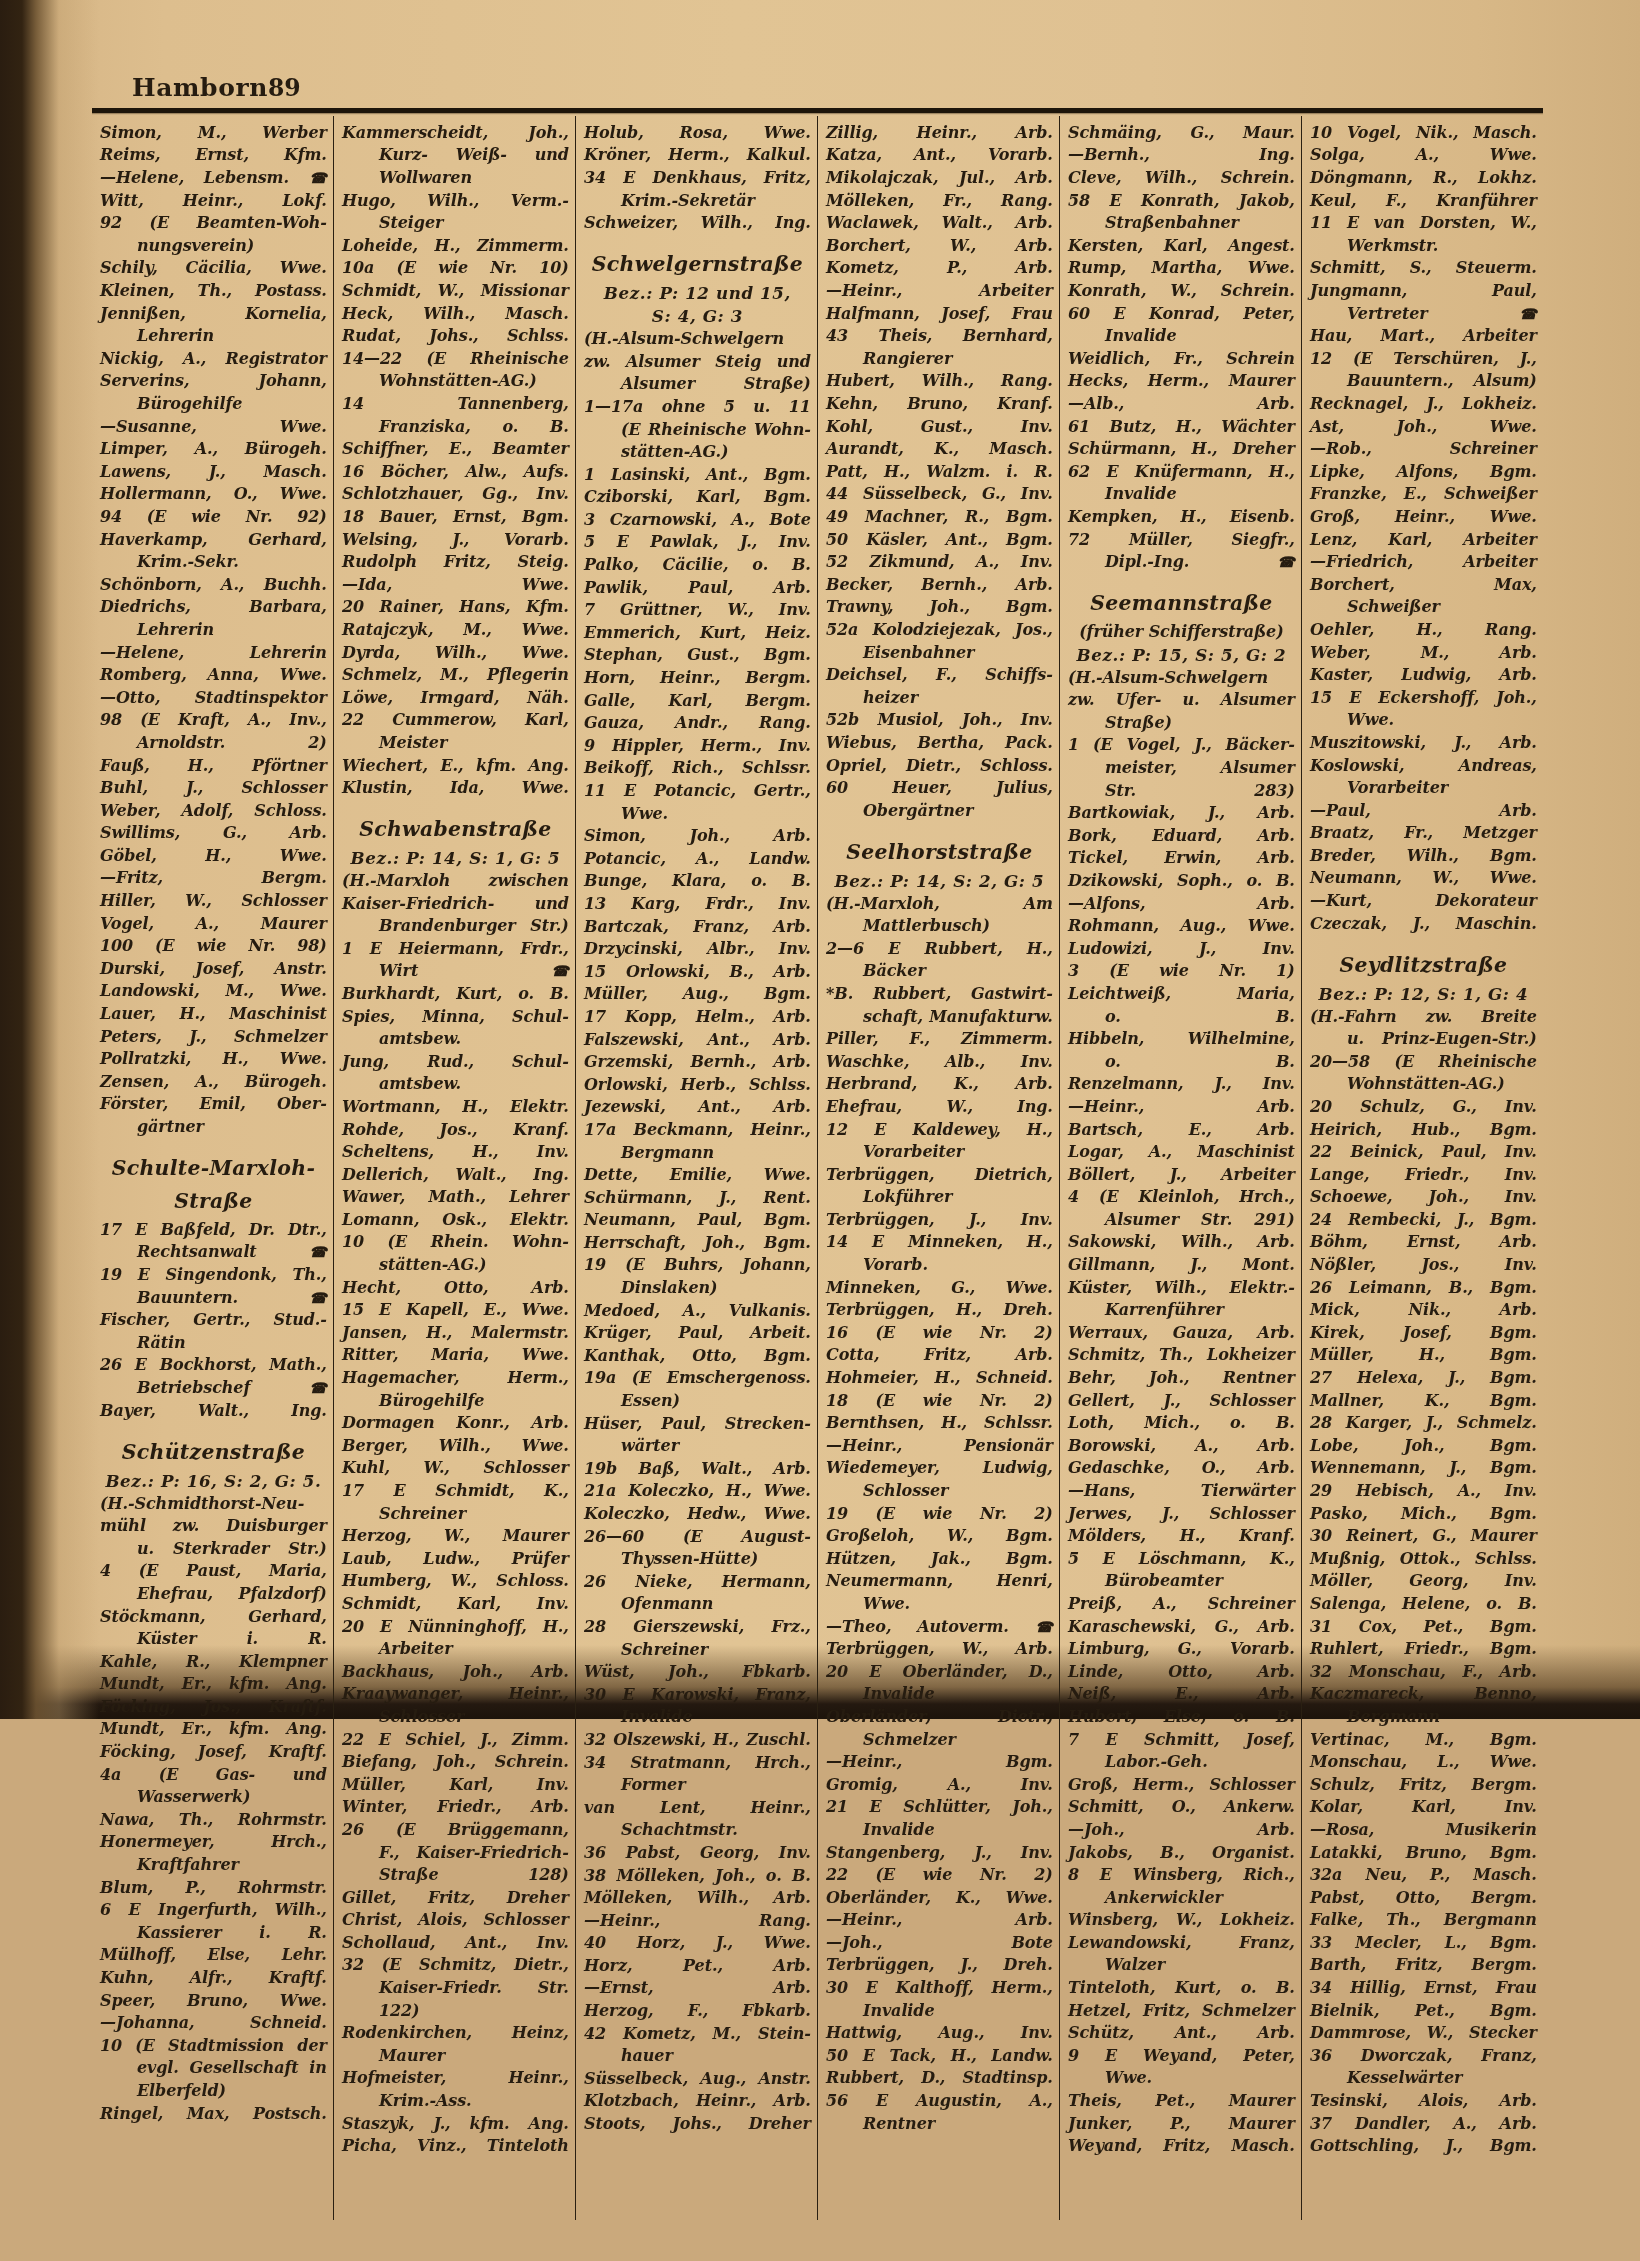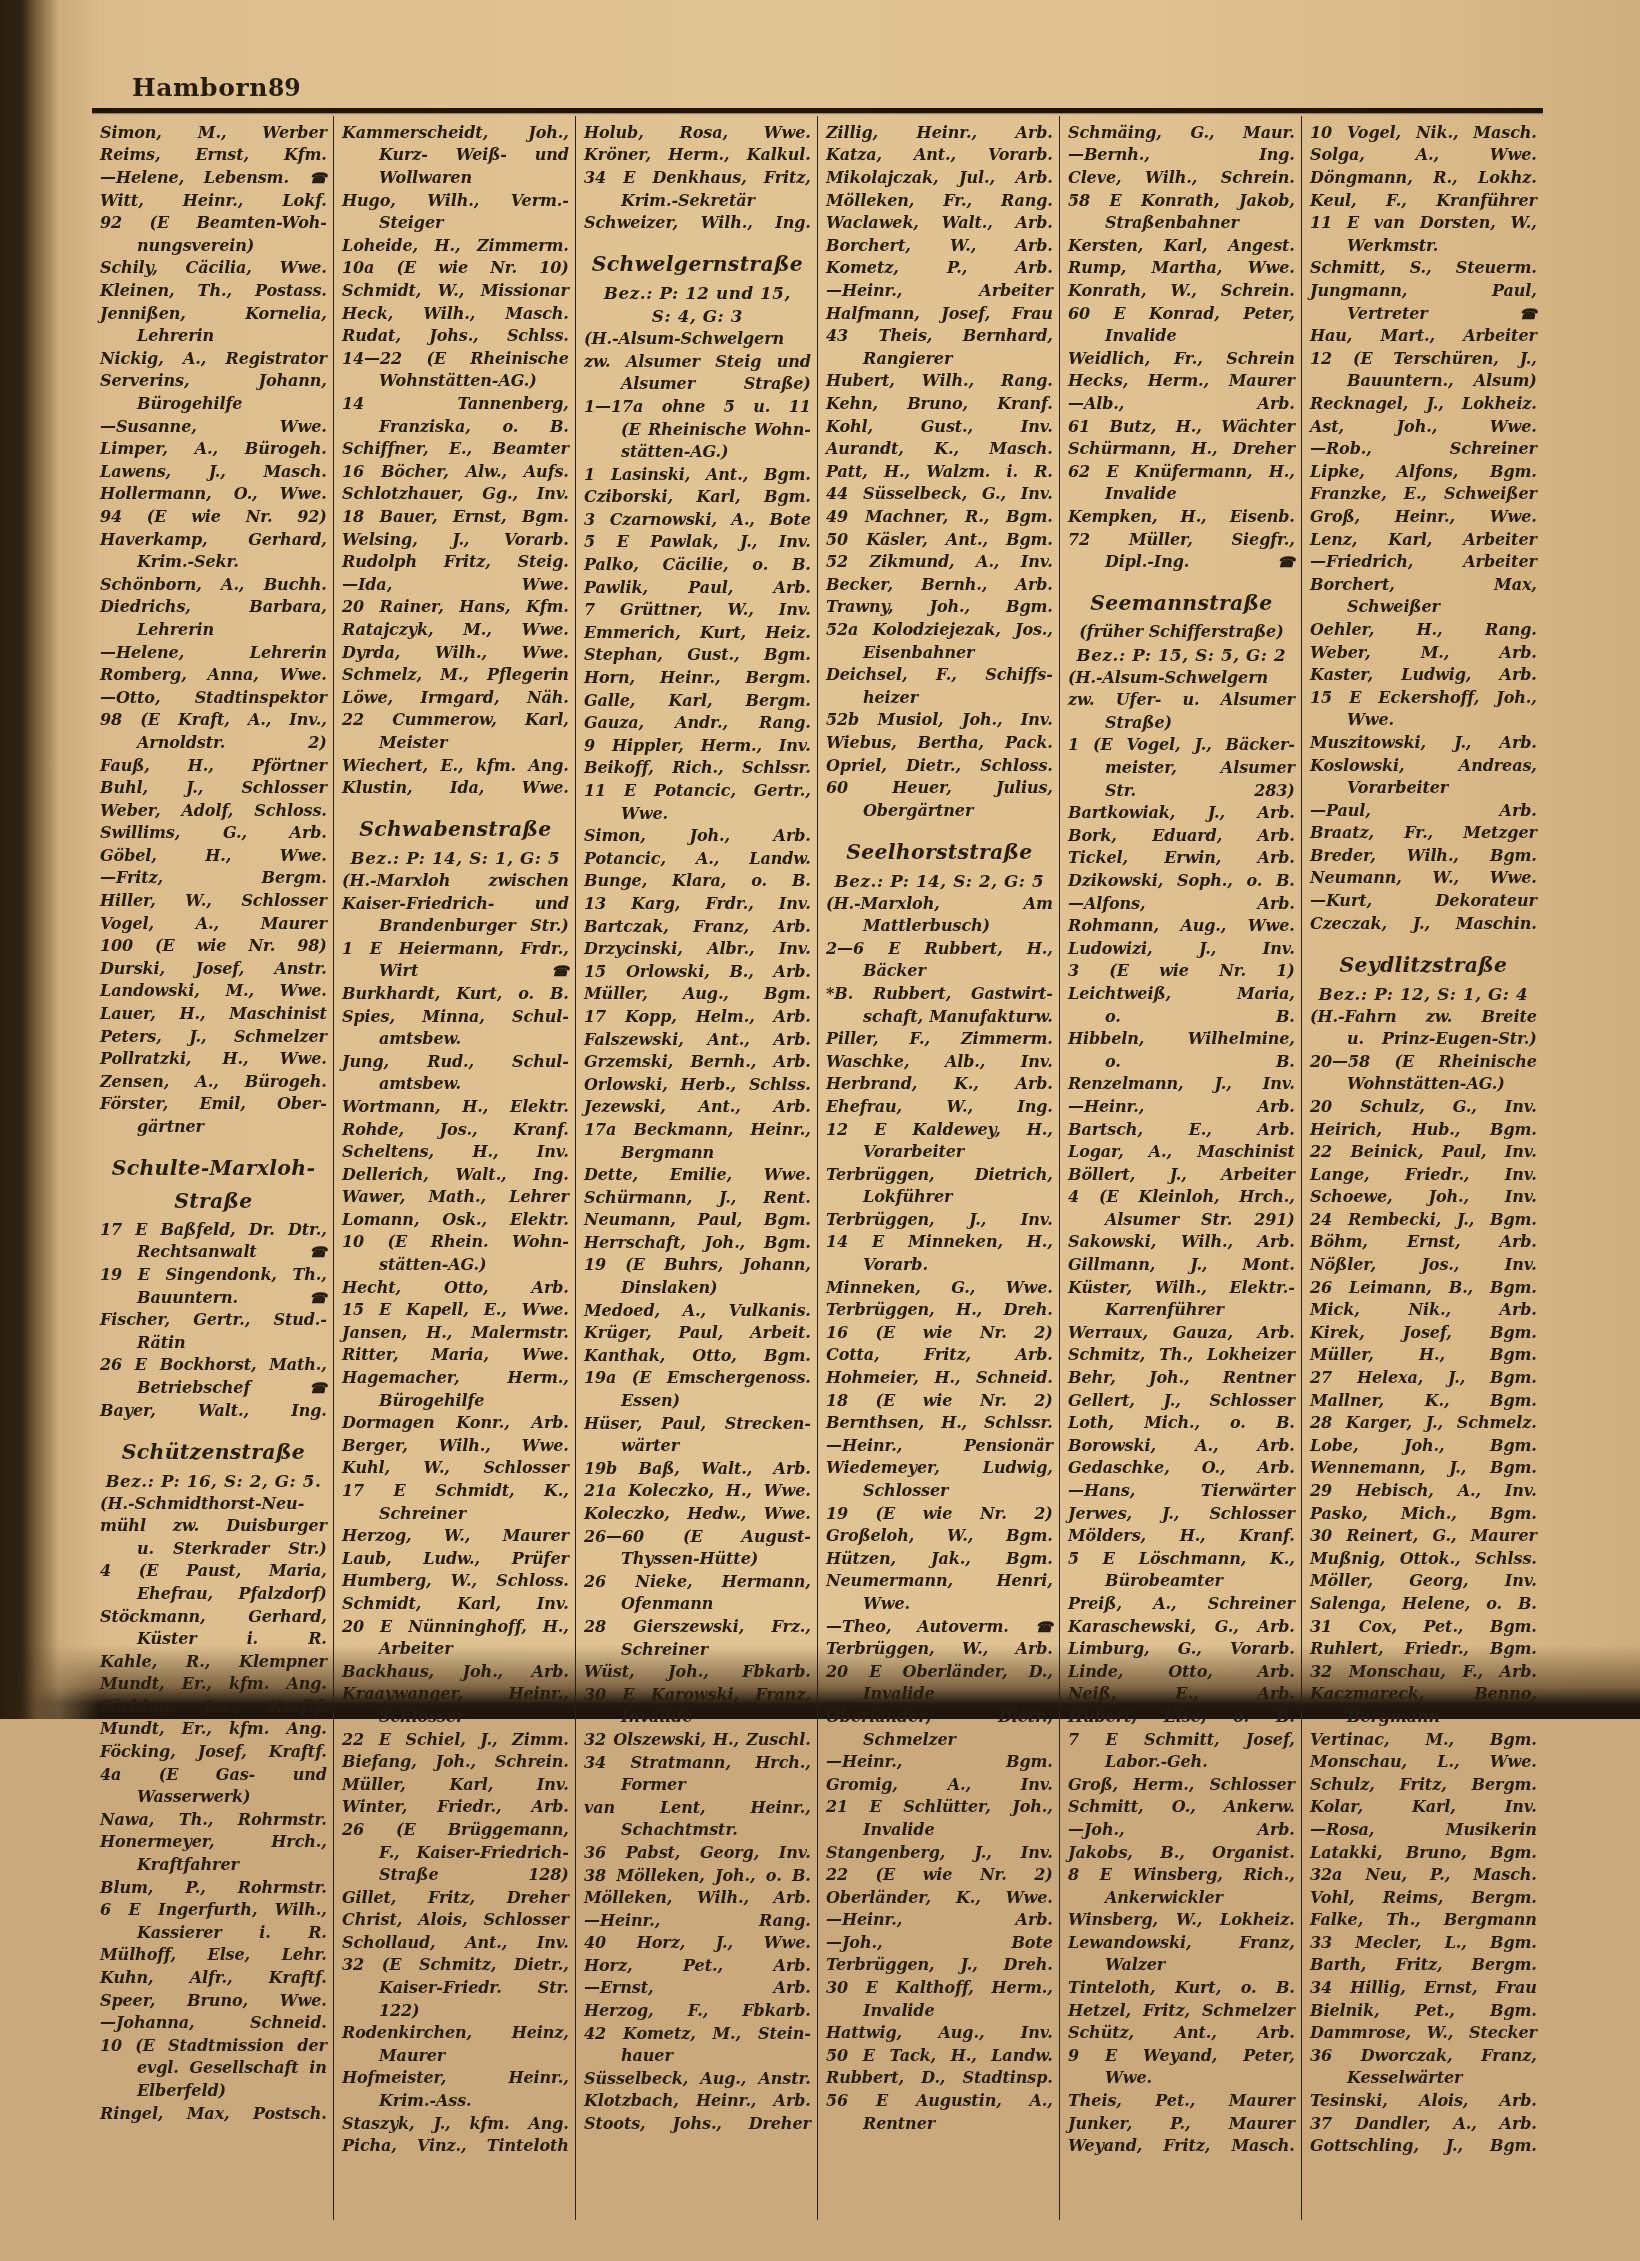--- a/index.html
+++ b/index.html
@@ -579,21 +579,21 @@
           <div class="ln"><b>32</b> Monschau, F., Arb.</div>
           <div class="ln">Kaczmareck, Benno,</div>
           <div class="ln ind">Bergmann</div>
           <div class="ln">Vertinac, M., Bgm.</div>
           <div class="ln">Monschau, L., Wwe.</div>
           <div class="ln">Schulz, Fritz, Bergm.</div>
           <div class="ln">Kolar, Karl, Inv.</div>
           <div class="ln">—Rosa, Musikerin</div>
           <div class="ln">Latakki, Bruno, Bgm.</div>
           <div class="ln"><b>32a</b> Neu, P., Masch.</div>
-          <div class="ln">Vohl, Reims, Bergm.</div>
+          <div class="ln">Pabst, Otto, Bergm.</div>
           <div class="ln">Falke, Th., Bergmann</div>
           <div class="ln"><b>33</b> Mecler, L., Bgm.</div>
           <div class="ln">Barth, Fritz, Bergm.</div>
           <div class="ln"><b>34</b> Hillig, Ernst, Frau</div>
           <div class="ln">Bielnik, Pet., Bgm.</div>
           <div class="ln">Dammrose, W., Stecker</div>
           <div class="ln"><b>36</b> Dworczak, Franz,</div>
           <div class="ln ind">Kesselwärter</div>
           <div class="ln">Tesinski, Alois, Arb.</div>
           <div class="ln"><b>37</b> Dandler, A., Arb.</div>

